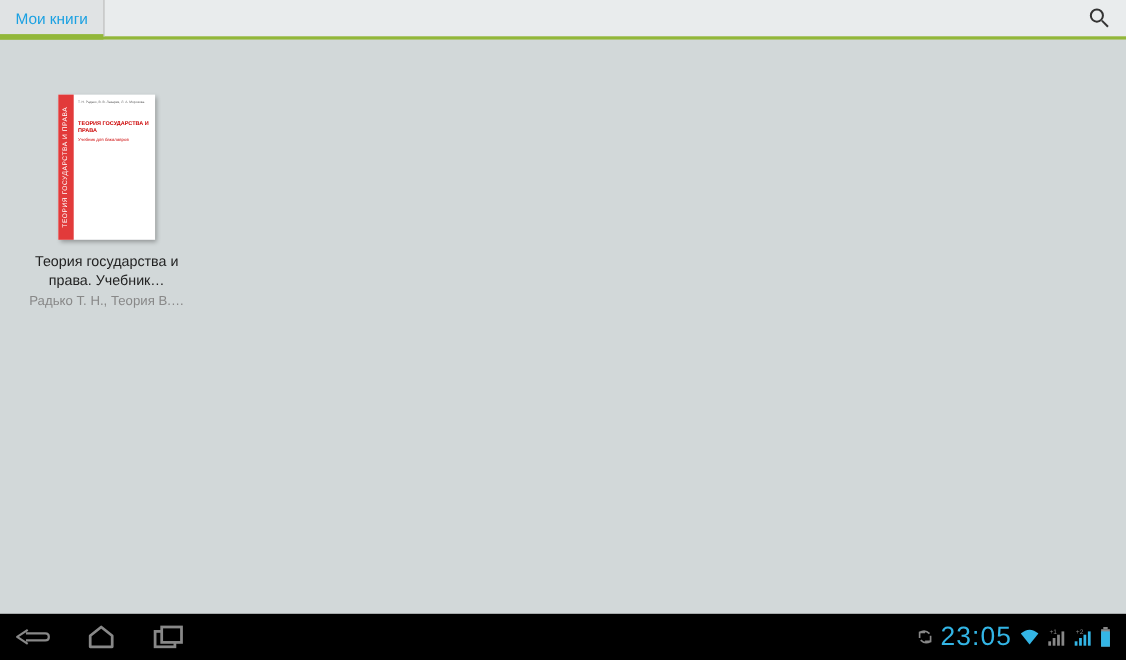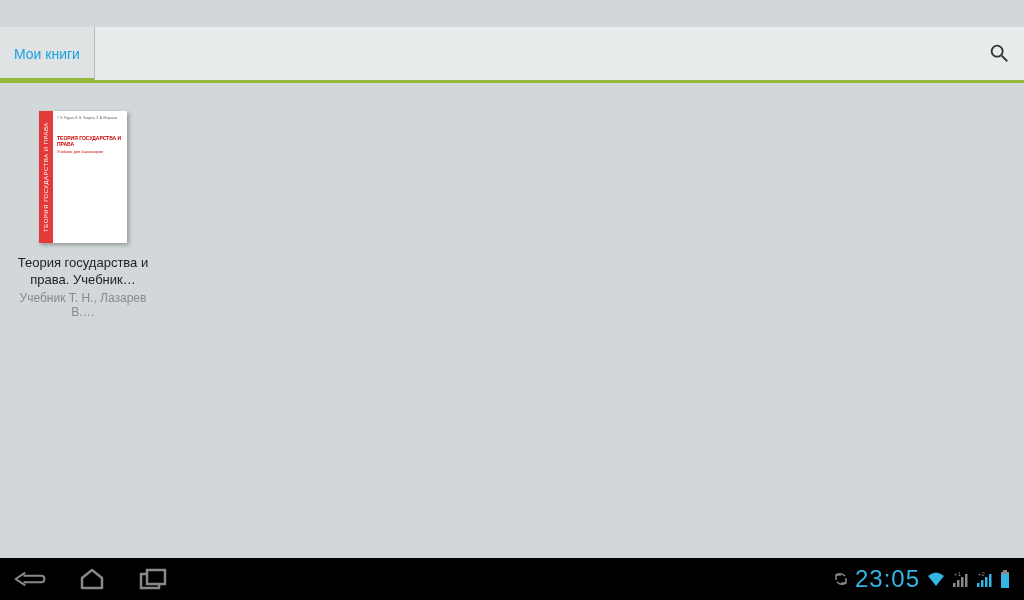--- a/index.html
+++ b/index.html
@@ -5,27 +5,26 @@
     * { margin: 0; padding: 0; box-sizing: border-box; }
     body {
       width: 1024px;
       height: 600px;
       font-family: Arial, sans-serif;
       background: #d2d8d9;
       overflow: hidden;
       position: relative;
     }
     .top-bar {
-      height: 56px;
+      height: 36px;
       background: #e9eced;
       display: flex;
       align-items: center;
       border-bottom: 3px solid #92b73a;
       position: relative;
-      margin-top: 27px;
     }
     .tab {
       padding: 0 14px;
       height: 100%;
       display: flex;
       align-items: center;
       font-size: 14px;
       color: #333;
       border-right: 1px solid #bbb;
       cursor: pointer;
@@ -47,21 +46,22 @@
     .search-btn {
       position: absolute;
       right: 12px;
       top: 50%;
       transform: translateY(-50%);
       width: 24px;
       height: 24px;
       cursor: pointer;
     }
     .content {
-      padding: 28px 8px;
+      padding: 28px 22px;
+      margin-top: 22px;
     }
     .book-item {
       width: 150px;
       text-align: center;
     }
     .book-cover {
       width: 88px;
       height: 132px;
       margin: 0 auto 12px;
       background: #fff;
@@ -171,21 +171,21 @@
   <div class="book-item">
     <div class="book-cover">
       <div class="spine">ТЕОРИЯ ГОСУДАРСТВА И ПРАВА</div>
       <div class="cover-content">
         <div style="font-size:3px;color:#666;line-height:1.2;">Т. Н. Радько, В. В. Лазарев, Л. А. Морозова</div>
         <div class="cover-title">ТЕОРИЯ ГОСУДАРСТВА И ПРАВА</div>
         <div class="cover-sub">Учебник для бакалавров</div>
       </div>
     </div>
     <div class="book-title">Теория государства и права. Учебник…</div>
-    <div class="book-author">Учебник Т. Н., Лазарев В.…</div>
+    <div class="book-author">Радько Т. Н., Теория В.…</div>
   </div>
 </div>
 
 <div class="nav-bar">
   <div class="nav-left">
     <div class="nav-icon">
       <svg width="32" height="20" viewBox="0 0 40 24">
         <path d="M 14 4 L 2 12 L 14 20 M 12 8 L 34 8 Q 38 8 38 12 Q 38 16 34 16 L 12 16" stroke="#888" stroke-width="2.5" fill="none" stroke-linejoin="round"></path>
       </svg>
     </div>

